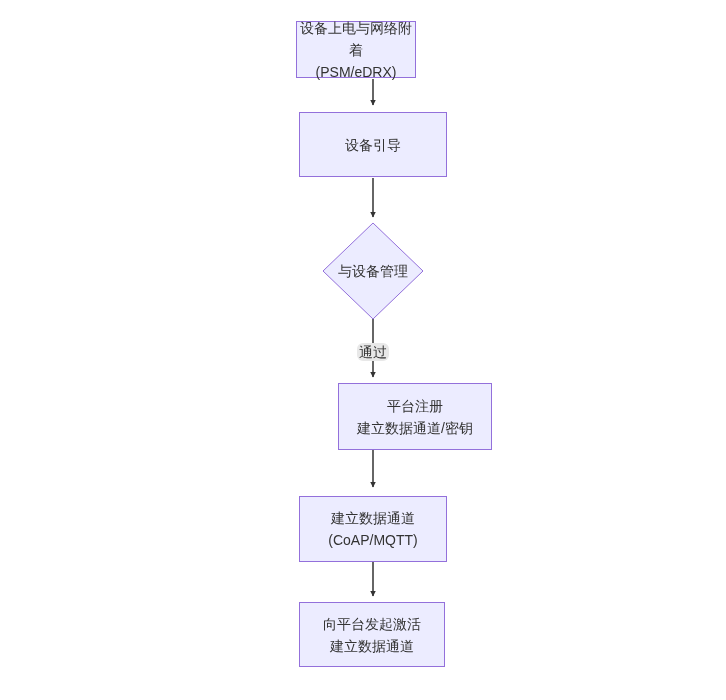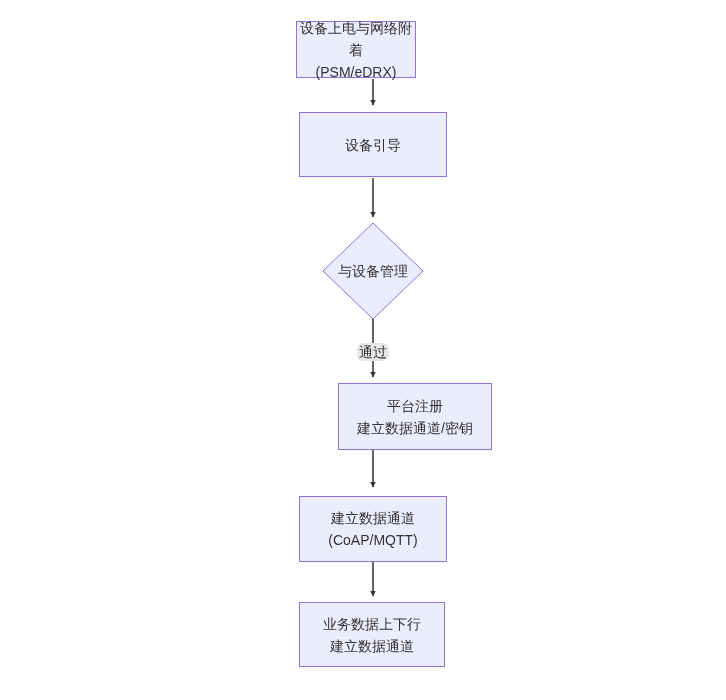--- a/index.html
+++ b/index.html
@@ -97,17 +97,17 @@
     <div>平台注册</div>
     <div>建立数据通道/密钥</div>
   </div>
 
   <div class="node" style="left:299px; top:496px; width:148px; height:66px;">
     <div>建立数据通道</div>
     <div>(CoAP/MQTT)</div>
   </div>
 
   <div class="node" style="left:299px; top:602px; width:146px; height:65px;">
-    <div>业务数据上下行</div>
+    <div>向平台发起激活</div>
     <div>建立数据通道</div>
   </div>
 
 </div>
 
 </body></html>

